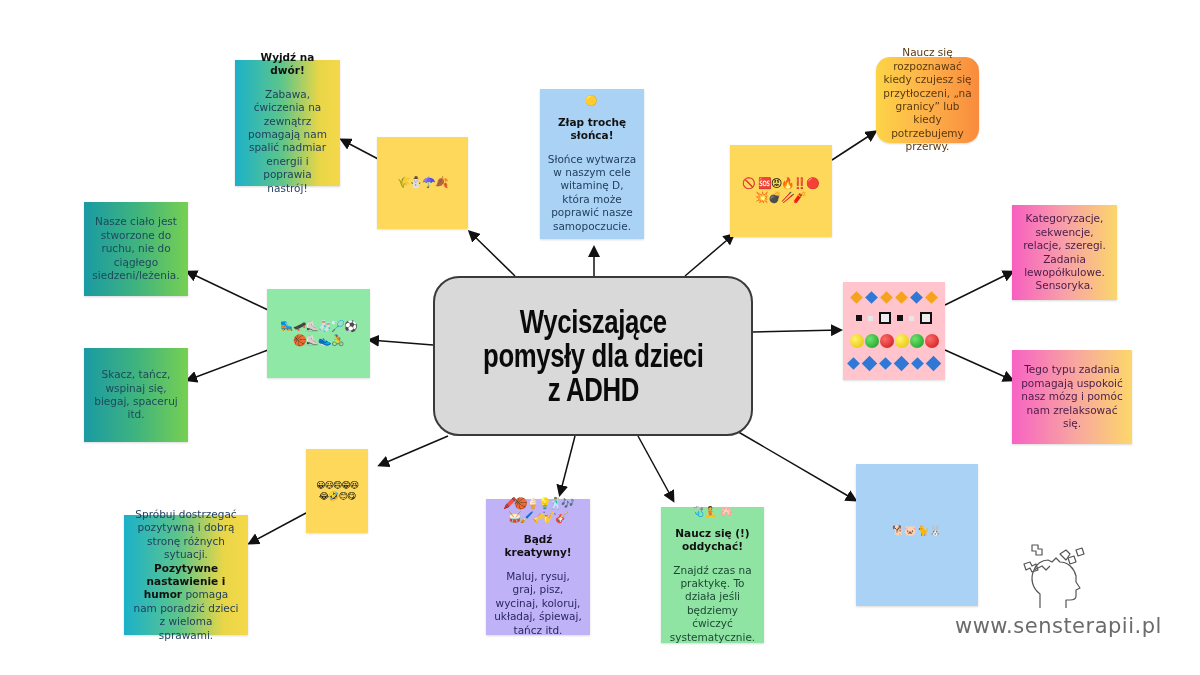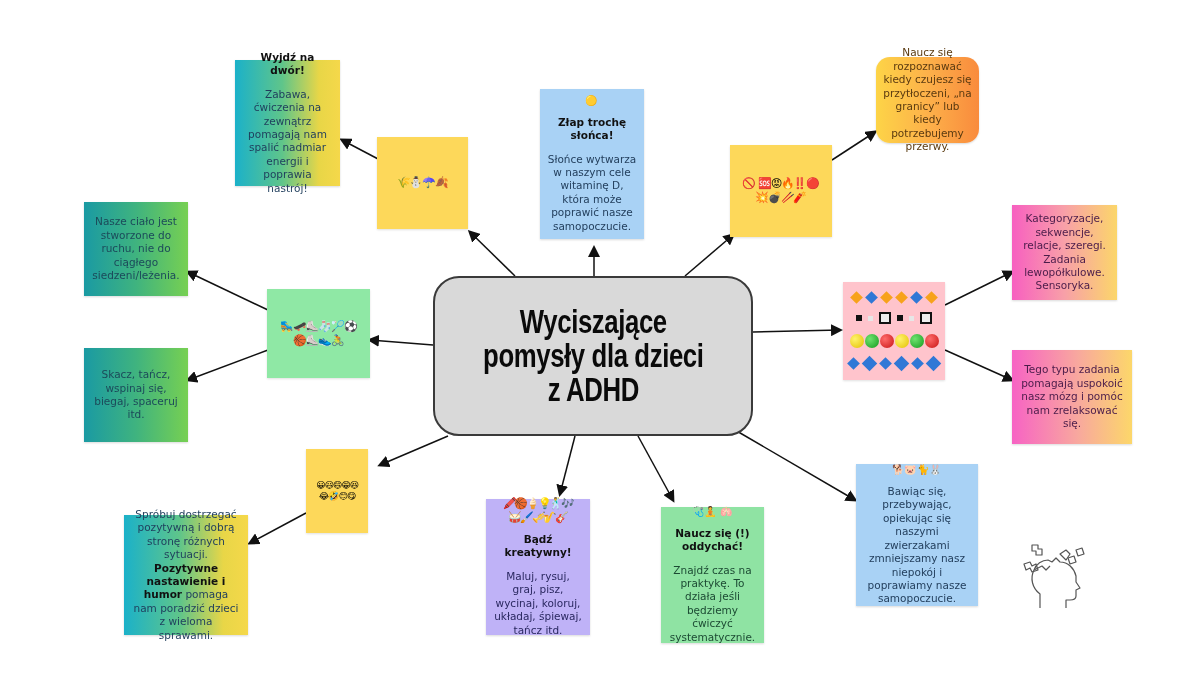--- a/index.html
+++ b/index.html
@@ -191,27 +191,27 @@
   </div>
 
   <div class="card green" style="left:661px;top:507px;width:103px;height:136px;">
     <div style="font-size:10px;margin-bottom:8px;">🩺🧘 🫁</div>
     <div class="title">Naucz się (!) oddychać!</div>
     <div>Znajdź czas na praktykę. To działa jeśli będziemy ćwiczyć systematycznie.</div>
   </div>
 
   <div class="card blue" style="left:856px;top:464px;width:122px;height:142px;">
     <div style="font-size:10px;margin-bottom:8px;">🐕🐷🐈🐰</div>
-    <div>Bawiąc się, przebywając, opiekując się naszymi zwierzakami zmniejszamy nasz niepokój i poprawiamy nasze samopoczucie.</div>
   </div>
 
   <svg class="logo" viewBox="0 0 70 72">
     <g fill="none" stroke="#555" stroke-width="1.2" stroke-linejoin="round">
       <path d="M18 68 L18 54 C10 48 8 38 12 30 C14 24 20 20 26 20 L30 22 L34 18 L38 22 C46 22 52 28 54 36 L54 42 L58 48 L54 50 L54 56 C54 58 52 60 48 60 L44 60 L44 68"></path>
       <path d="M12 30 L20 26 L24 30 L28 26"></path>
       <path d="M10 5 L16 5 L16 9 L20 9 L20 15 L14 15 L14 11 L10 11 Z"></path>
       <path d="M2 24 L8 22 L10 26 L14 24 L16 30 L10 32 L8 28 L4 30 Z"></path>
       <path d="M38 14 L44 10 L48 14 L44 20 Z"></path>
       <path d="M54 10 L60 8 L62 14 L56 16 Z"></path>
       <path d="M46 18 L52 16 L54 22 L48 24 Z"></path>
     </g>
   </svg>
+  <div class="url">www.sensterapii.pl</div>
 </div>
 
 </body></html>

